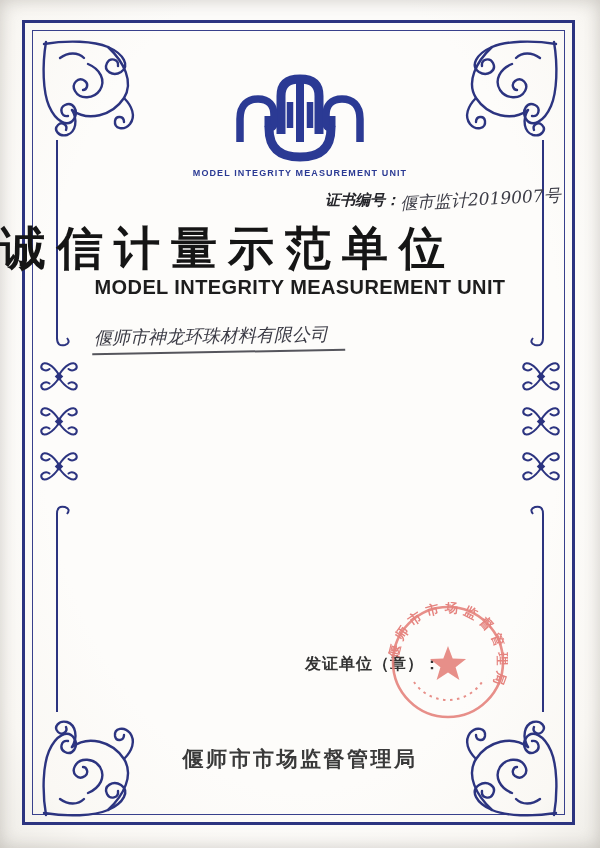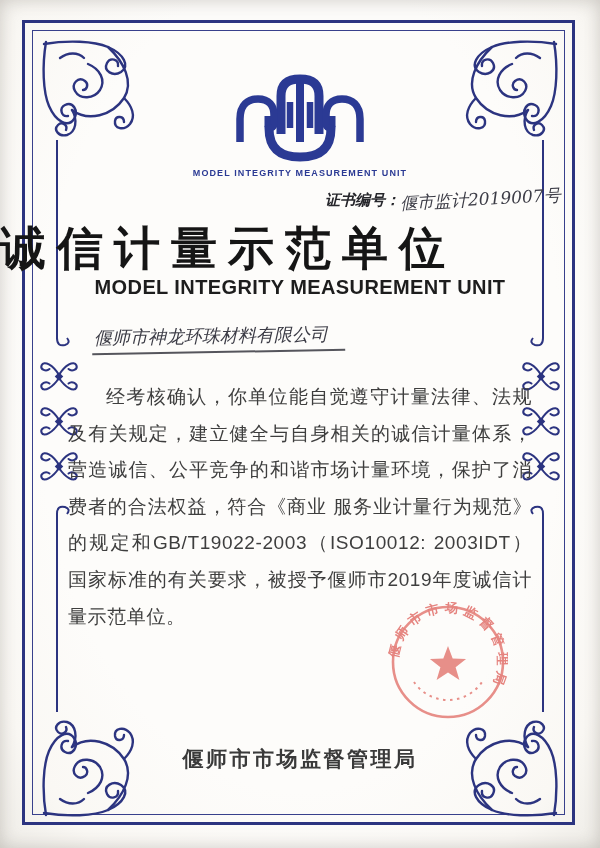--- a/index.html
+++ b/index.html
@@ -179,22 +179,22 @@
 
   <div class="certno">
     <span class="label">证书编号：</span><span class="hand">偃市监计2019007号</span>
   </div>
 
   <div class="title">诚信计量示范单位</div>
   <div class="subtitle">MODEL INTEGRITY MEASUREMENT UNIT</div>
 
   <div class="company hand">偃师市神龙环珠材料有限公司</div>
 
-  <div class="body-text">经考核确认，你单位能自觉遵守计量法律、法规及有关规定，建立健全与自身相关的诚信计量体系，营造诚信、公平竞争的和谐市场计量环境，保护了消费者的合法权益，符合《商业 服务业计量行为规范》的规定和GB/T19022-2003（ISO10012: 2003IDT）国家标准的有关要求，被授予偃师市2019年度诚信计量示范单位。</div>
-
+
+  <div class="issuer-line">发证单位（章）：</div>
 
   <div class="seal">
     <svg viewBox="0 0 120 120">
       <defs>
         <path id="seal-arc" d="M60,110 A50,50 0 1,1 60.02,110" fill="none"></path>
         <path id="seal-arc-bottom" d="M22,78 A44,44 0 0,0 98,78" fill="none"></path>
       </defs>
       <circle cx="60" cy="60" r="55" fill="none" stroke="#e5807a" stroke-width="2.6"></circle>
       <polygon points="60,44 64.7,56.6 78.1,57 67.6,65.2 71.4,78 60,70.5 48.6,78 52.4,65.2 41.9,57 55.3,56.6" fill="#e5807a"></polygon>
       <text font-size="13" fill="#e2736e" letter-spacing="5" font-family="'DejaVu Sans',sans-serif" font-weight="bold">

